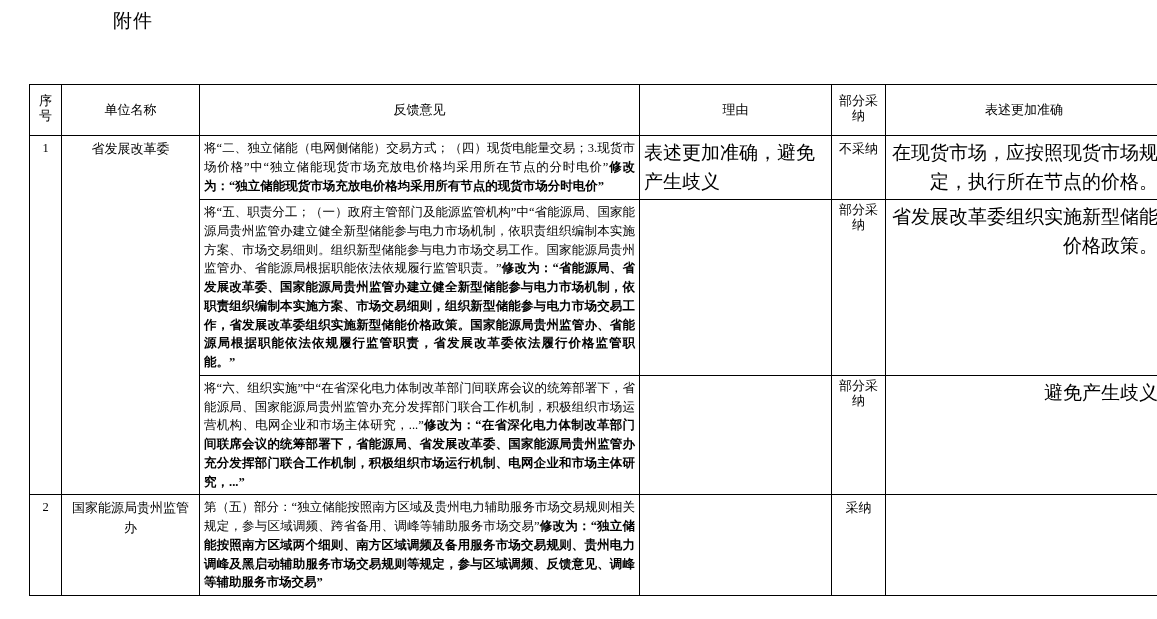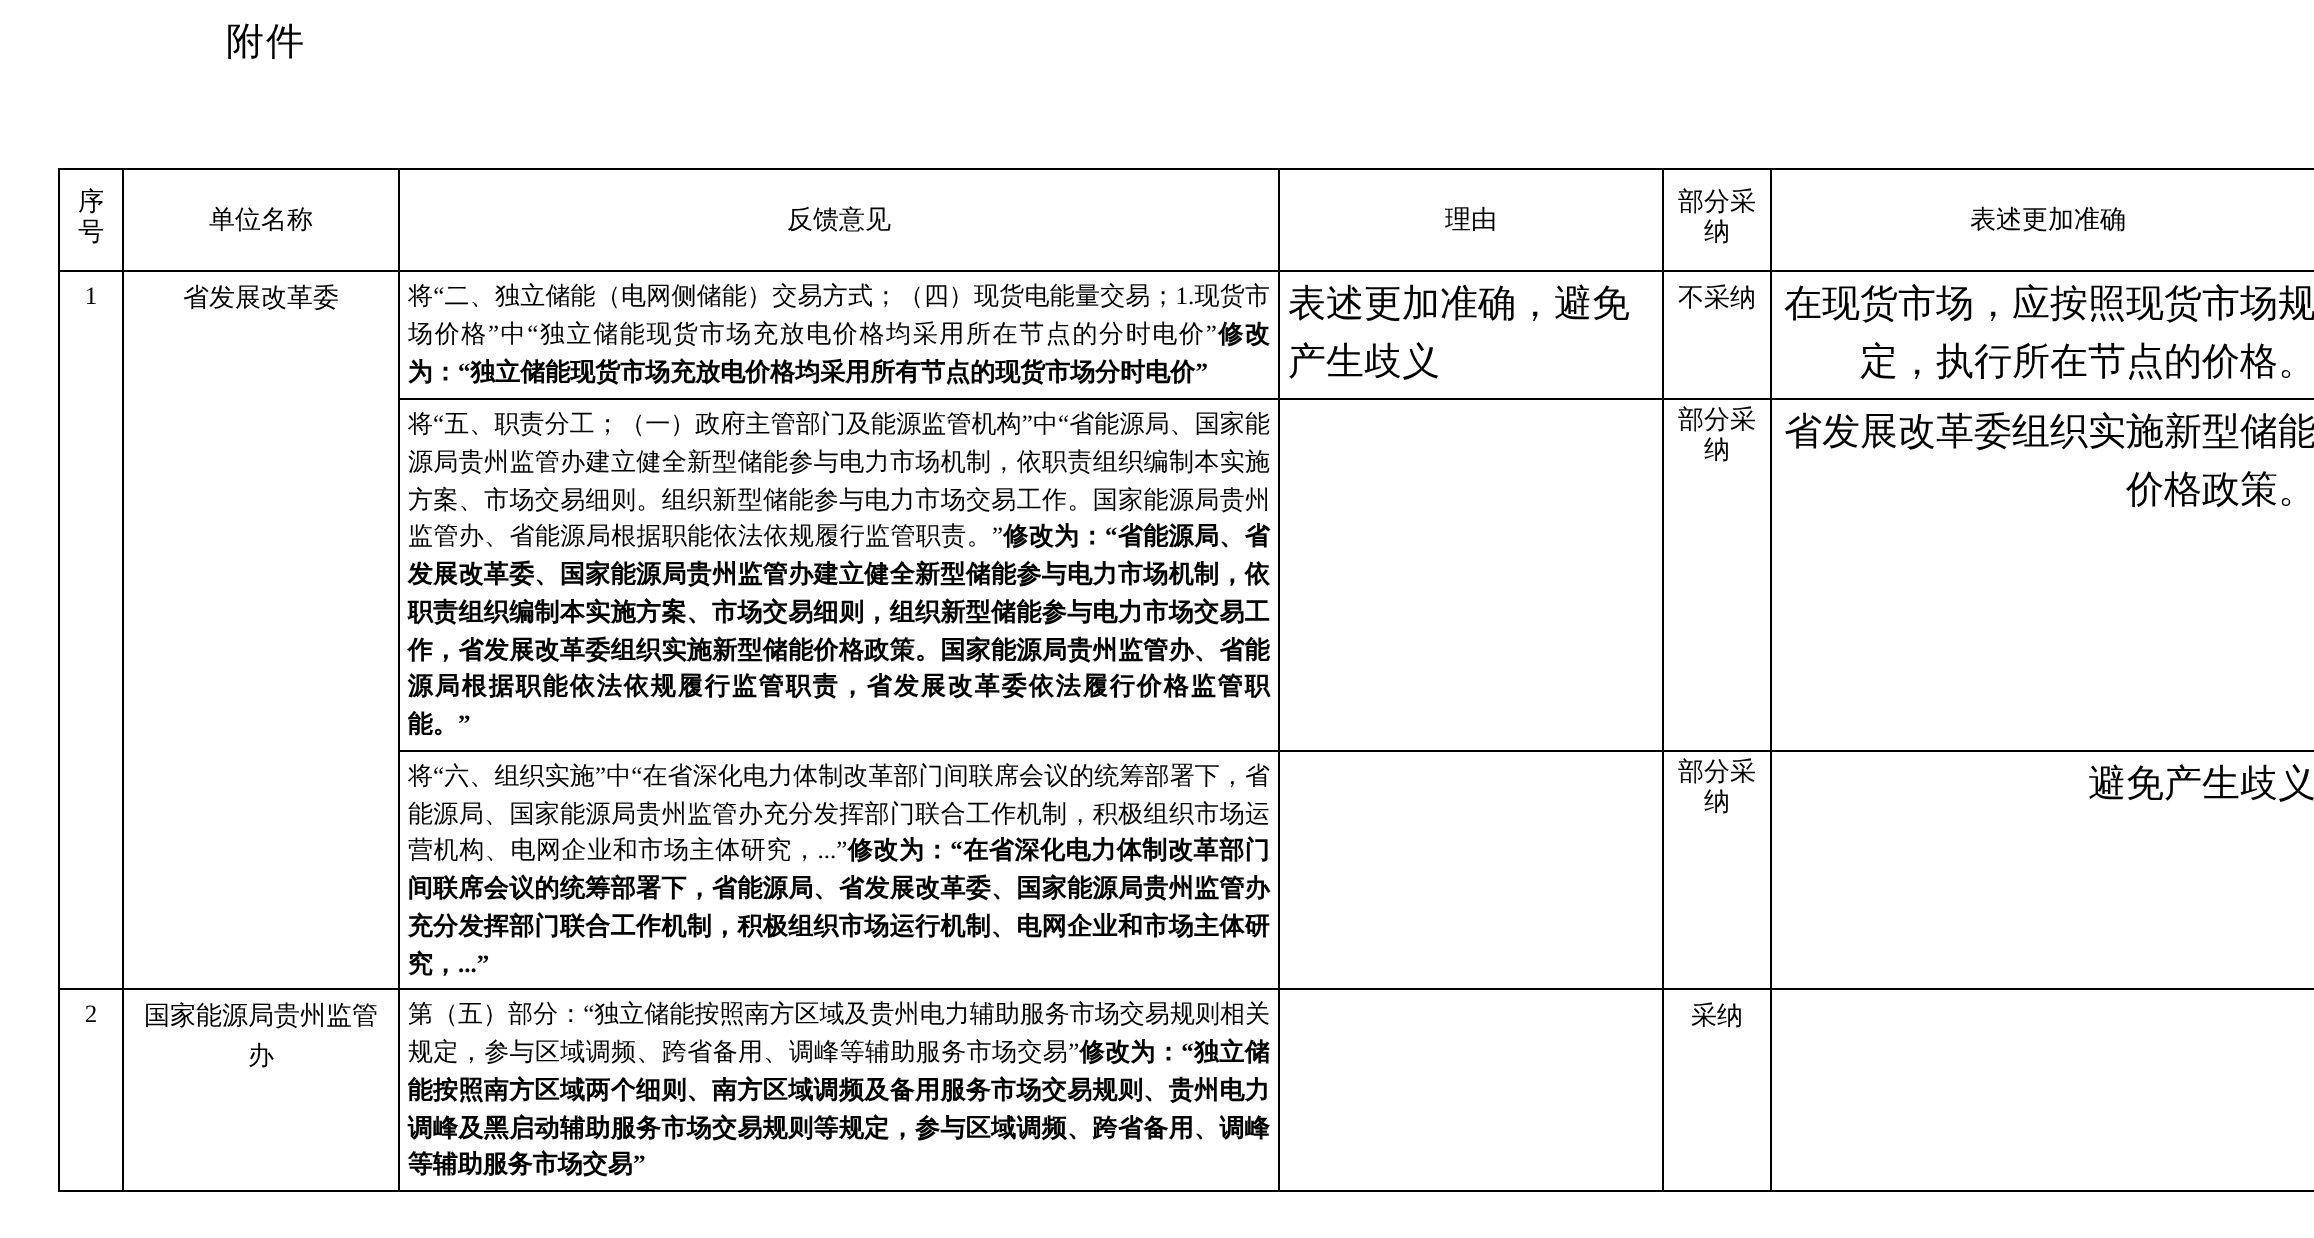--- a/index.html
+++ b/index.html
@@ -126,41 +126,41 @@
         <th>反馈意见</th>
         <th>理由</th>
         <th><span class="vtext">部分采纳</span></th>
         <th>表述更加准确</th>
       </tr>
     </thead>
     <tbody>
         <tr>
           <td class="seq" rowspan="3">1</td>
           <td class="unit" rowspan="3">省发展改革委</td>
-          <td class="opinion"><span>将“二、独立储能（电网侧储能）交易方式；（四）现货电能量交易；1.现货市场价格”中“独立储能现货市场充放电价格均采用所在节点的分时电价”</span><b class="em">修改为：“独立储能现货市场充放电价格均采用所有节点的</b><b class="em">现货市场分时电价</b><b class="em">”</b></td>
+          <td class="opinion"><span>将“二、独立储能（电网侧储能）交易方式；（四）现货电能量交易；3.现货市场价格”中“独立储能现货市场充放电价格均采用所在节点的分时电价”</span><b class="em">修改为：“独立储能现货市场充放电价格均采用所有节点的</b><b class="em">现货市场分时电价</b><b class="em">”</b></td>
           <td class="reason">表述更加准确，避免产生歧义</td>
           <td class="adopt"><span class="vtext">不采纳</span></td>
           <td class="notadopt">在现货市场，应按照现货市场规定，执行所在节点的价格。</td>
         </tr>
         <tr>
           <td class="opinion"><span>将“五、职责分工；（一）政府主管部门及能源监管机构”中“省能源局、国家能源局贵州监管办建立健全新型储能参与电力市场机制，依职责组织编制本实施方案、市场交易细则。组织新型储能参与电力市场交易工作。国家能源局贵州监管办、省能源局根据职能依法依规履行监管职责。”</span><b class="em">修改为：“省能源局、</b><b class="em">省发展改革委</b><b class="em">、国家能源局贵州监管办建立健全新型储能参与电力市场机制，依职责组织编制本实施方案、市场交易细则，组织新型储能参与电力市场交易工作，</b><b class="em">省发展改革委组织实施新型储能价格政策。</b><b class="em">国家能源局贵州监管办、省能源局根据职能依法依规履行监管职责，</b><b class="em">省发展改革委依法履行价格监管职能。</b><b class="em">”</b></td>
           <td class="reason"></td>
           <td class="adopt"><span class="vtext">部分采纳</span></td>
           <td class="notadopt">省发展改革委组织实施新型储能价格政策。</td>
         </tr>
         <tr>
           <td class="opinion"><span>将“六、组织实施”中“在省深化电力体制改革部门间联席会议的统筹部署下，省能源局、国家能源局贵州监管办充分发挥部门联合工作机制，积极组织市场运营机构、电网企业和市场主体研究，...”</span><b class="em">修改为：“在省深化电力体制改革部门间联席会议的统筹部署下，省能源局、</b><b class="em">省发展改革委</b><b class="em">、国家能源局贵州监管办充分发挥部门联合工作机制，积极组织市场运行机制、电网企业和市场主体研究，...”</b></td>
           <td class="reason"></td>
           <td class="adopt"><span class="vtext">部分采纳</span></td>
           <td class="notadopt">避免产生歧义</td>
         </tr>
         <tr>
           <td class="seq" rowspan="1">2</td>
           <td class="unit" rowspan="1">国家能源局贵州监管办</td>
-          <td class="opinion"><span>第（五）部分：“独立储能按照南方区域及贵州电力辅助服务市场交易规则相关规定，参与区域调频、跨省备用、调峰等辅助服务市场交易”</span><b class="em">修改为：“独立储能按照南方区域两个细则、南方区域调频及备用服务市场交易规则、贵州电力调峰及黑启动辅助服务市场交易规则等规定，参与区域调频、跨省备用、调峰等辅助服务市场交易”</b></td>
+          <td class="opinion"><span>第（五）部分：“独立储能按照南方区域及贵州电力辅助服务市场交易规则相关规定，参与区域调频、跨省备用、调峰等辅助服务市场交易”</span><b class="em">修改为：“独立储能按照南方区域两个细则、南方区域调频及备用服务市场交易规则、贵州电力调峰及黑启动辅助服务市场交易规则等规定，参与区域调频、反馈意见、调峰等辅助服务市场交易”</b></td>
           <td class="reason"></td>
           <td class="adopt"><span class="vtext">采纳</span></td>
           <td class="notadopt"></td>
         </tr>
       </tbody>
   </table>
 
 </div>
 
 </body></html>

